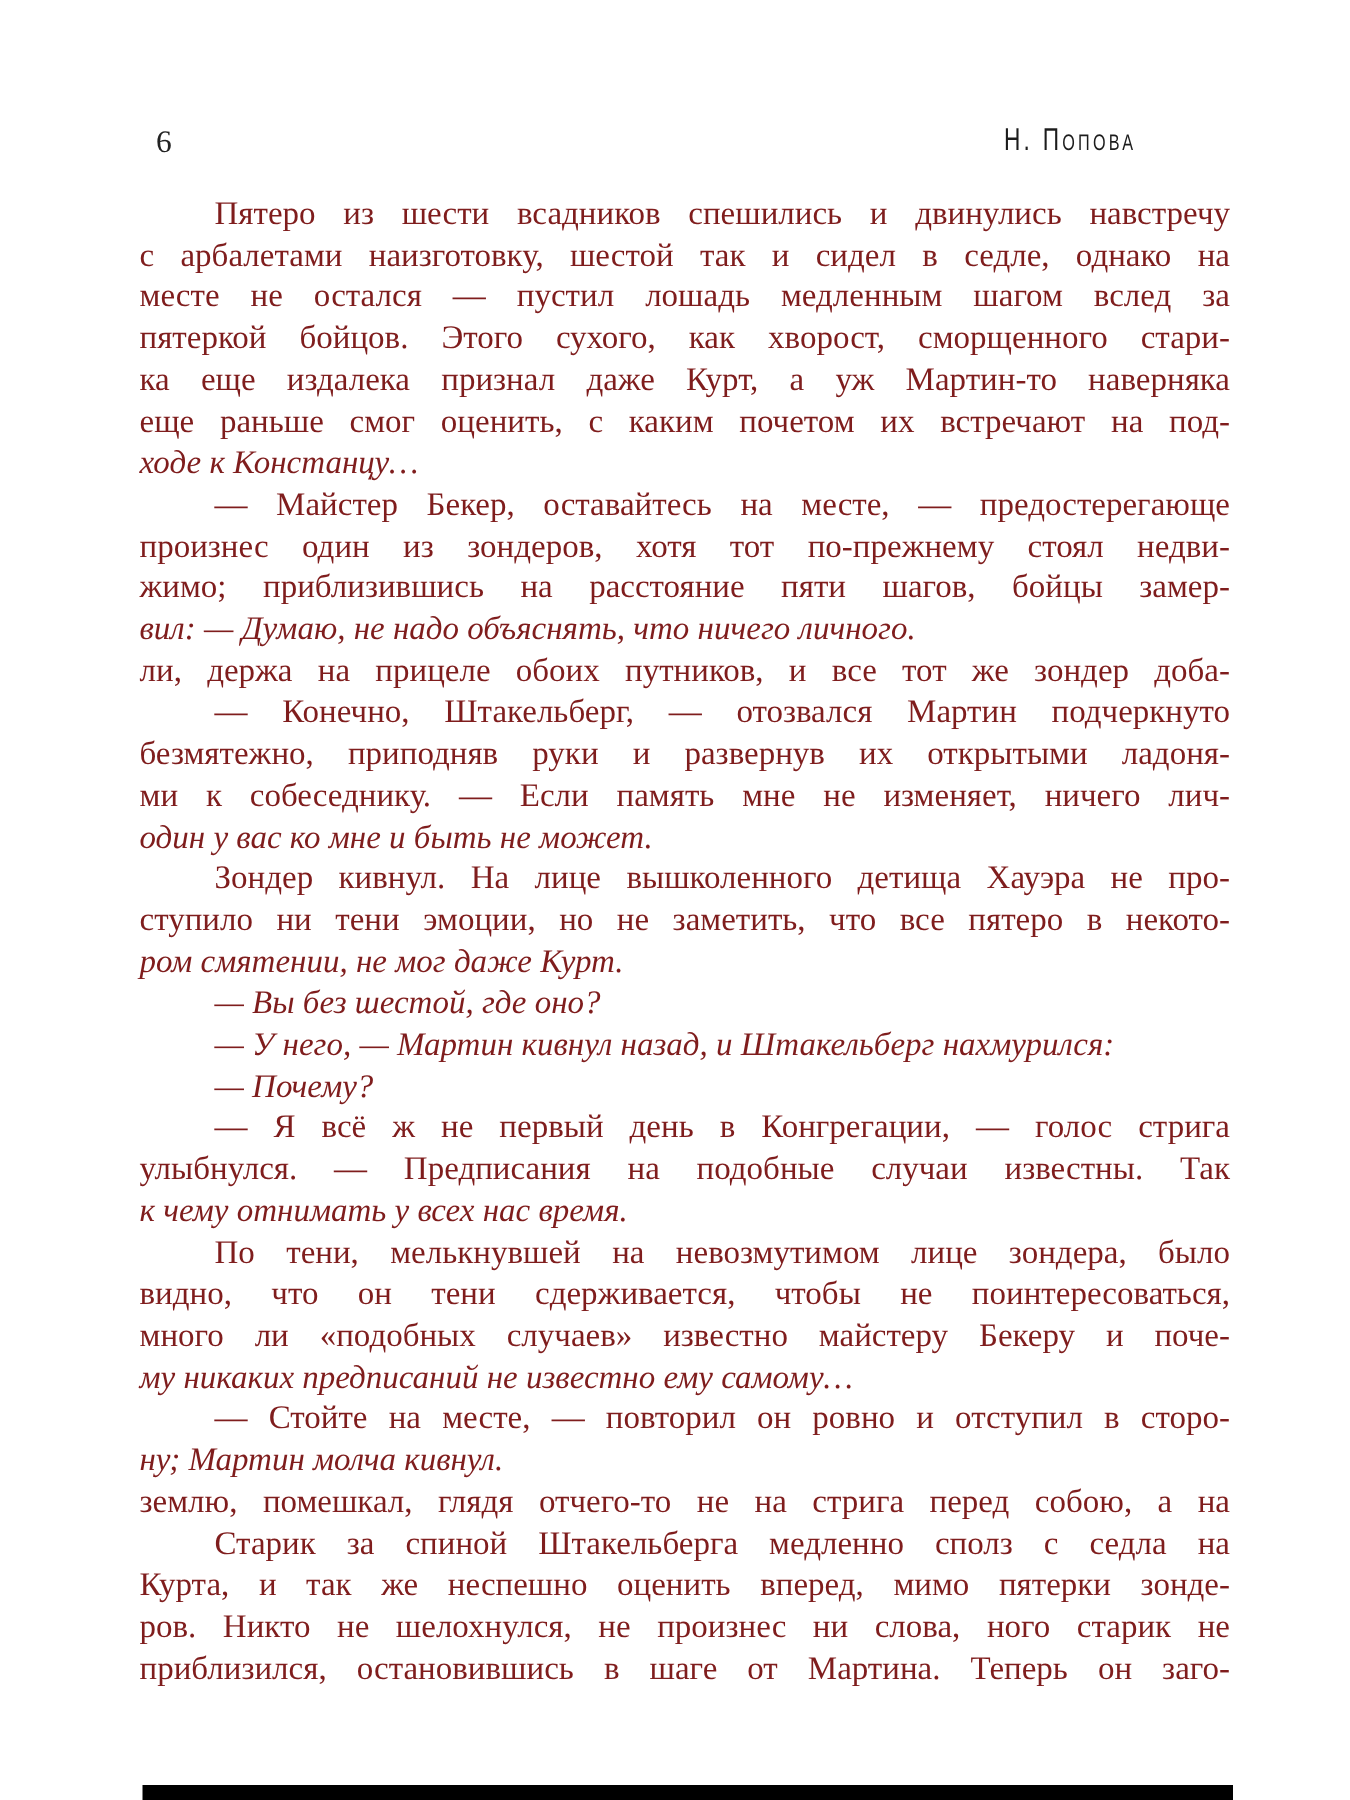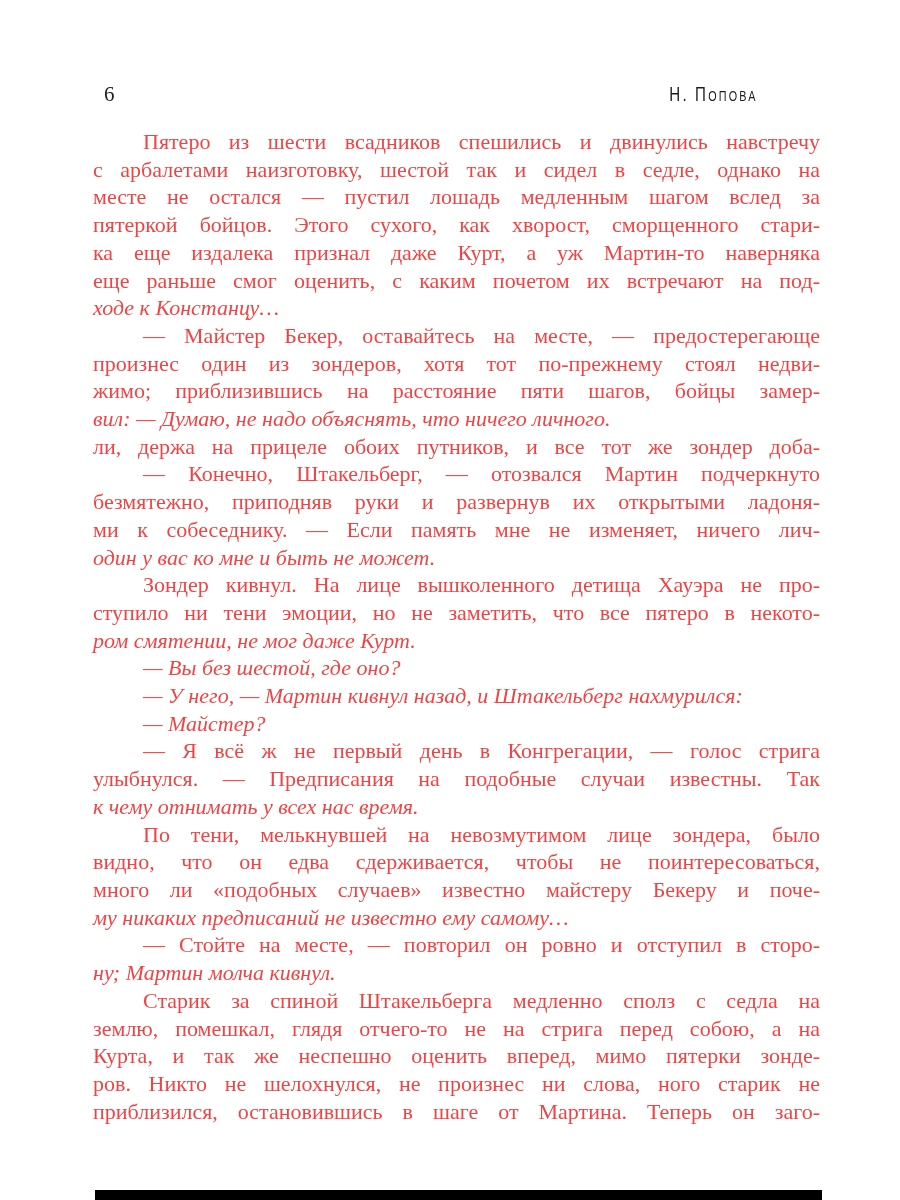--- a/index.html
+++ b/index.html
@@ -49,21 +49,21 @@
   }
 </style>
 </head>
 <body style="background: rgb(255, 255, 255);">
 
 <div class="page">
 
   <span class="page-number">6</span>
   <span class="running-head">Н. Попова</span>
 
-  <main class="text-block" style="color: #ef4444;">
+  <main class="text-block" style="color: #7f1d1d;">
 
     <p>
       <span class="ln f">Пятеро из шести всадников спешились и двинулись навстречу</span>
       <span class="ln">с арбалетами наизготовку, шестой так и сидел в седле, однако на</span>
       <span class="ln">месте не остался — пустил лошадь медленным шагом вслед за</span>
       <span class="ln">пятеркой бойцов. Этого сухого, как хворост, сморщенного стари-</span>
       <span class="ln">ка еще издалека признал даже Курт, а уж Мартин-то наверняка</span>
       <span class="ln">еще раньше смог оценить, с каким почетом их встречают на под-</span>
       <span class="ln e">ходе к Констанцу…</span>
     </p>
@@ -91,44 +91,44 @@
 
     <p>
       <span class="ln f e">— Вы без шестой, где оно?</span>
     </p>
 
     <p>
       <span class="ln f e">— У него, — Мартин кивнул назад, и Штакельберг нахмурился:</span>
     </p>
 
     <p>
-      <span class="ln f e">— Майстер?</span>
+      <span class="ln f e">— Почему?</span>
     </p>
 
     <p>
       <span class="ln f">— Я всё ж не первый день в Конгрегации, — голос стрига</span>
       <span class="ln">улыбнулся. — Предписания на подобные случаи известны. Так</span>
       <span class="ln e">к чему отнимать у всех нас время.</span>
     </p>
 
     <p>
       <span class="ln f">По тени, мелькнувшей на невозмутимом лице зондера, было</span>
-      <span class="ln">видно, что он едва сдерживается, чтобы не поинтересоваться,</span>
+      <span class="ln">видно, что он тени сдерживается, чтобы не поинтересоваться,</span>
       <span class="ln">много ли «подобных случаев» известно майстеру Бекеру и поче-</span>
       <span class="ln e">му никаких предписаний не известно ему самому…</span>
     </p>
 
     <p>
       <span class="ln f">— Стойте на месте, — повторил он ровно и отступил в сторо-</span>
       <span class="ln e">ну; Мартин молча кивнул.</span>
     </p>
 
     <p>
+      <span class="ln">землю, помешкал, глядя отчего-то не на стрига перед собою, а на</span>
       <span class="ln f">Старик за спиной Штакельберга медленно сполз с седла на</span>
-      <span class="ln">землю, помешкал, глядя отчего-то не на стрига перед собою, а на</span>
       <span class="ln">Курта, и так же неспешно оценить вперед, мимо пятерки зонде-</span>
       <span class="ln">ров. Никто не шелохнулся, не произнес ни слова, ного старик не</span>
       <span class="ln">приблизился, остановившись в шаге от Мартина. Теперь он заго-</span>
     </p>
 
   </main>
 
   <div class="progress-bar" style="background: rgb(0, 0, 0);"></div>
 
 </div>

